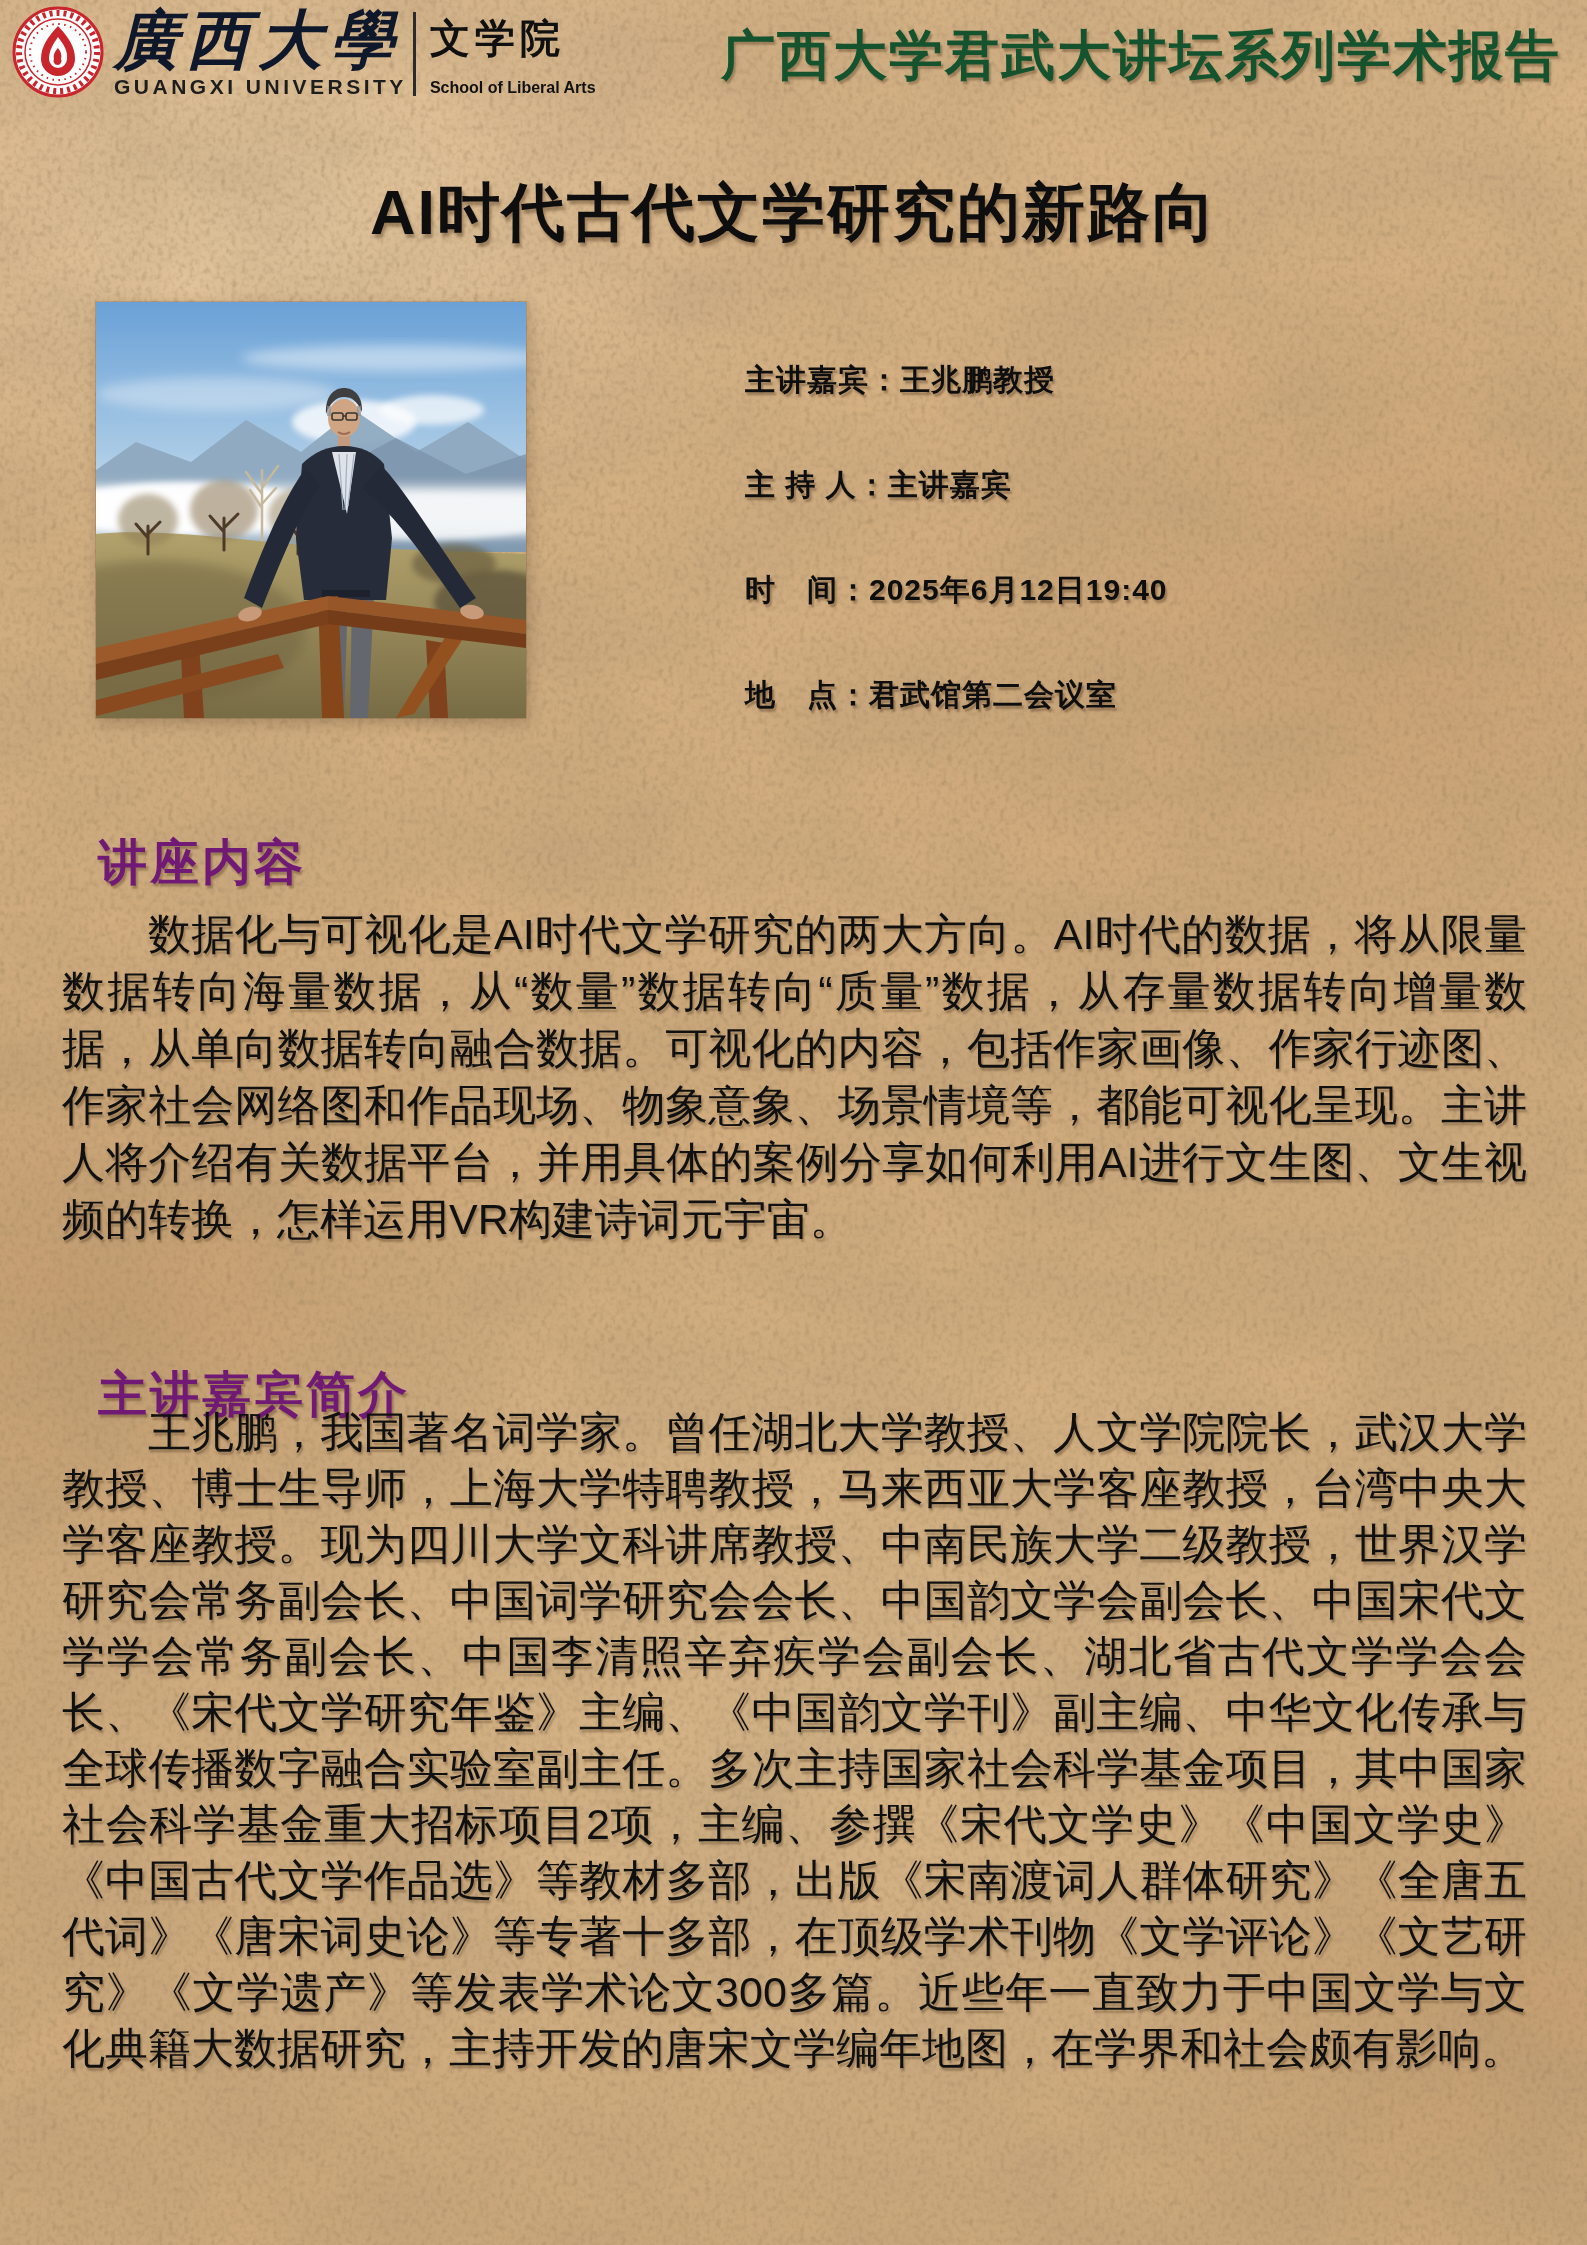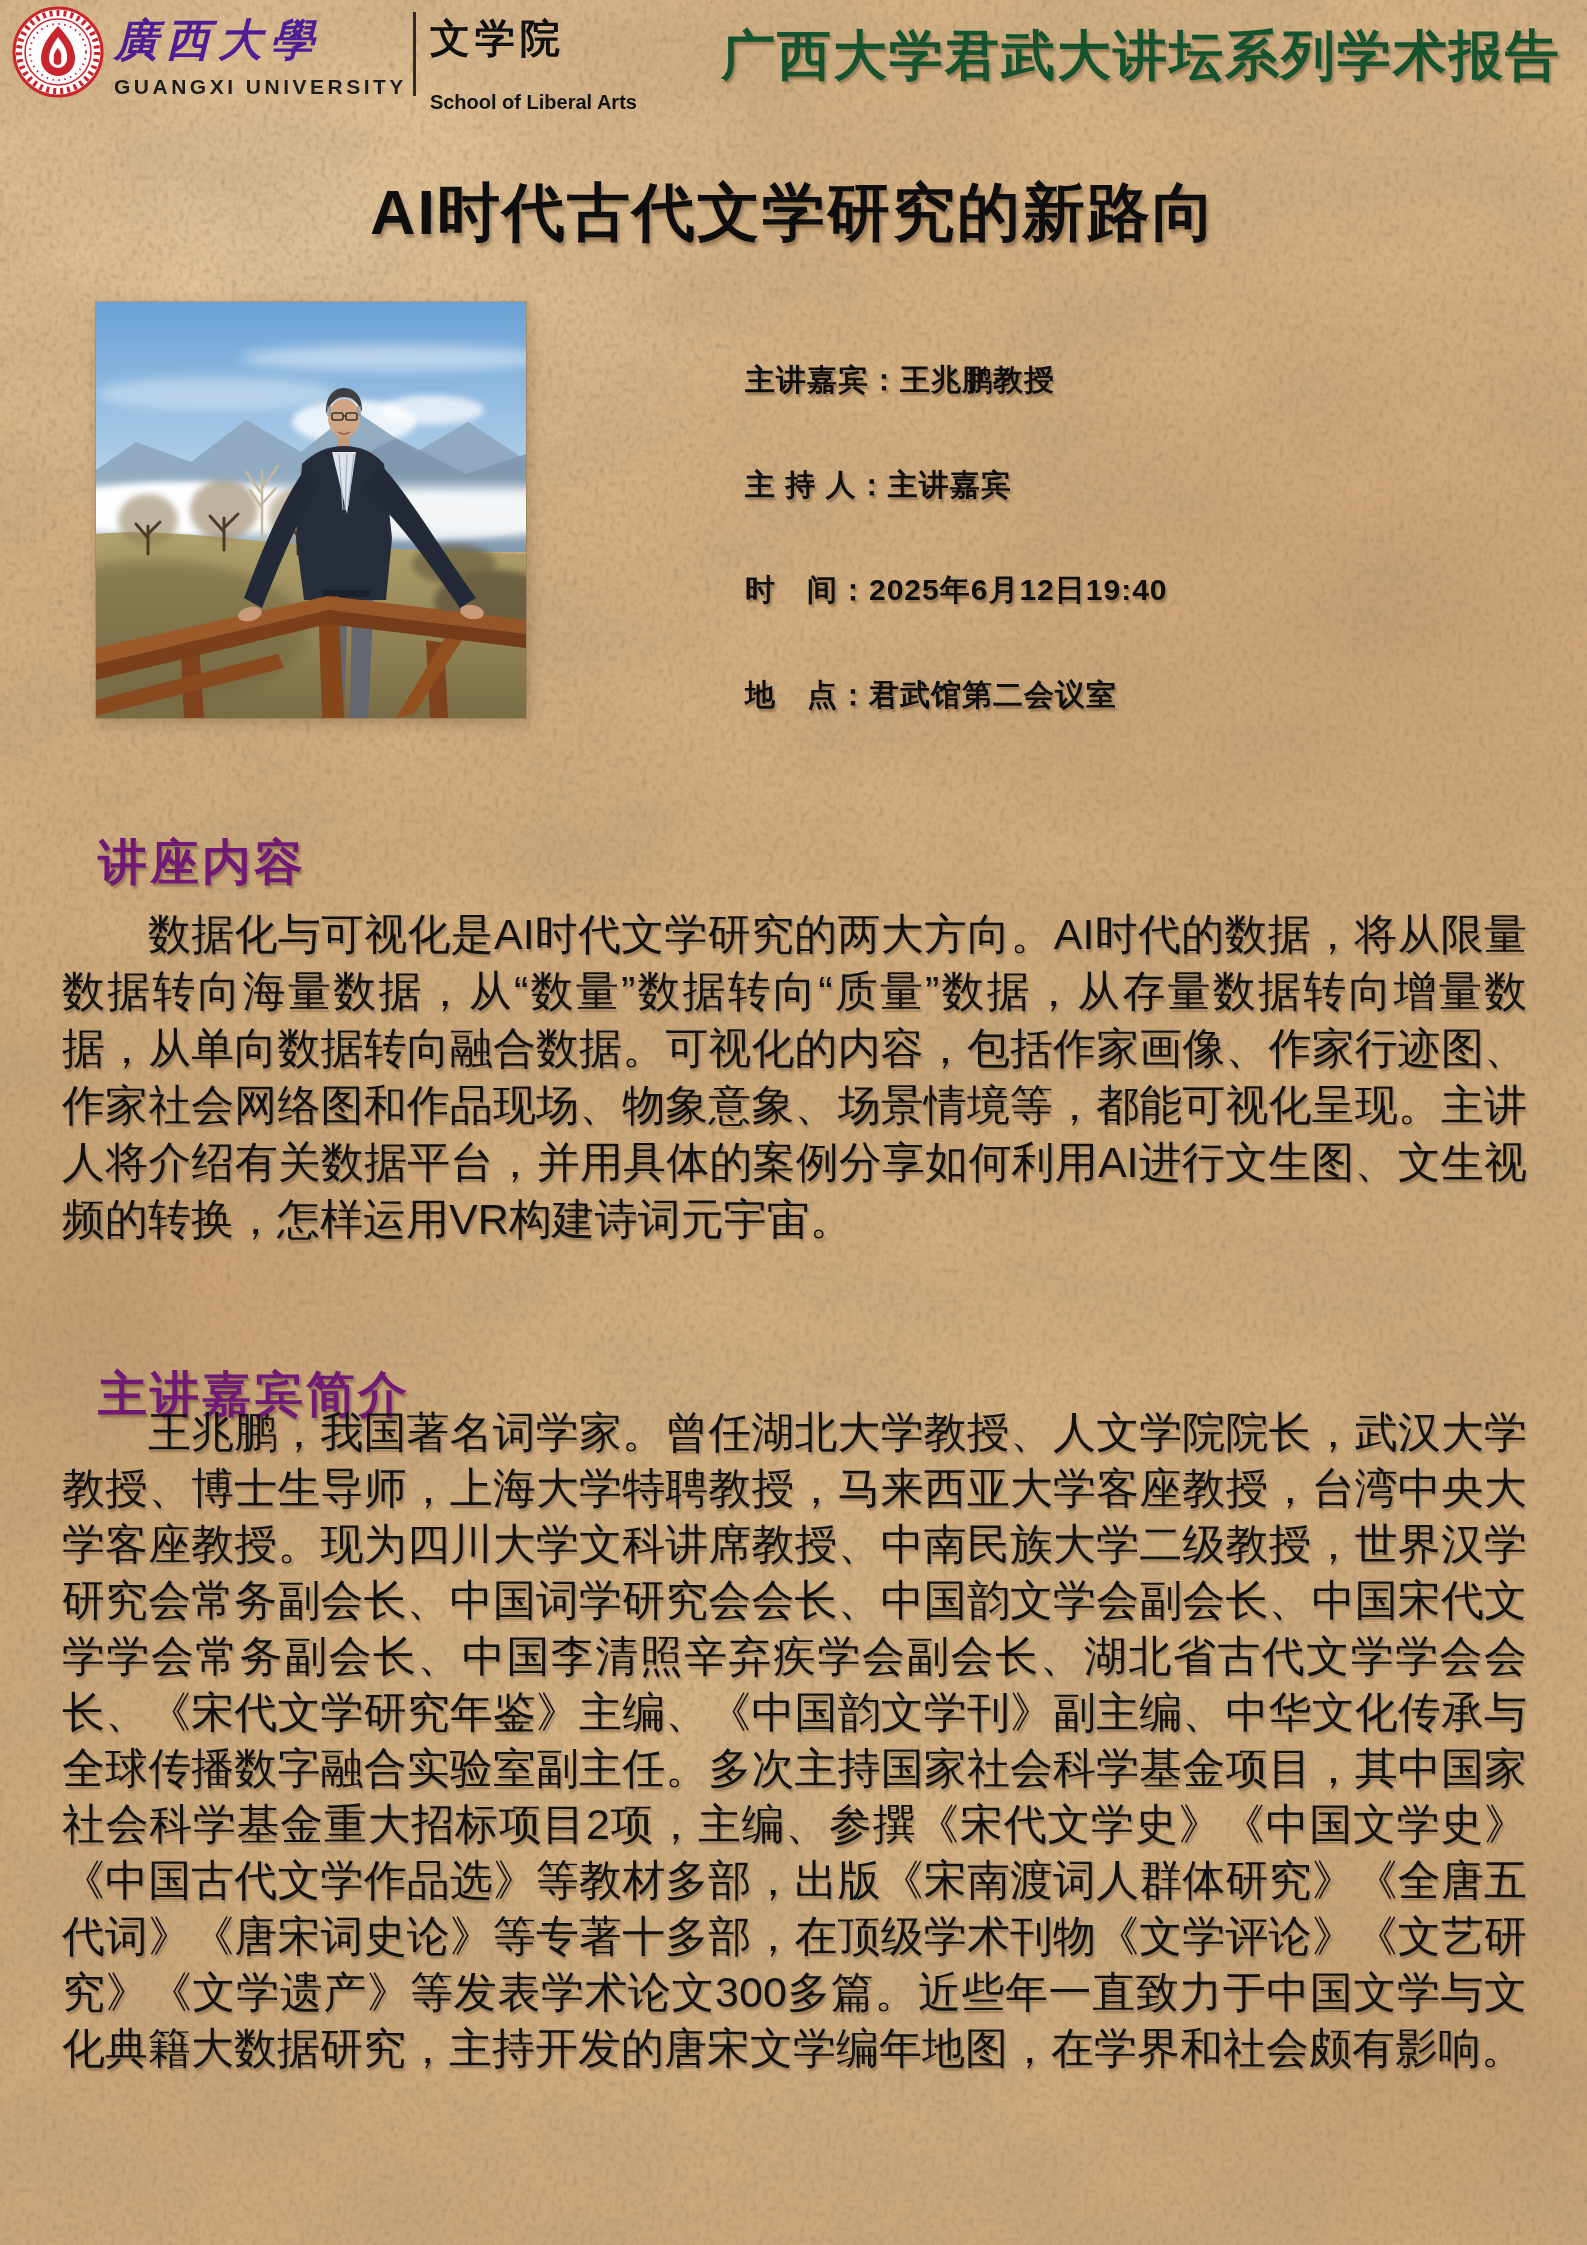--- a/index.html
+++ b/index.html
@@ -27,30 +27,30 @@
   }
   svg.texture { position:absolute; inset:0; width:100%; height:100%; pointer-events:none; }
 
   
   .brand { position:absolute; left:12px; top:6px; display:flex; align-items:flex-start; }
   .seal { width:92px; height:92px; flex:0 0 auto; }
   .uni { margin-left:10px; margin-top:4px; }
   .uni-zh {
     font-family:"Liberation Serif","DejaVu Serif",serif;
     font-style:italic; font-weight:700;
-    font-size:44px; line-height:62px; letter-spacing:8px; color:#4c1d95;
+    font-size:64px; line-height:62px; letter-spacing:8px; color:#0f172a;
   }
   .uni-en { font-size:21px; font-weight:700; letter-spacing:3.5px; color:#1d1d1d; margin-top:3px; }
   .vdiv { width:3px; height:84px; background:#2b2b2b; margin:6px 14px 0 6px; }
   .school { margin-top:0; }
   .school-zh {
     font-family:"Liberation Serif","DejaVu Serif",serif;
     font-weight:900; font-size:40px; line-height:66px; letter-spacing:5px; color:#101010;
   }
-  .school-en { font-size:20px; font-weight:700; color:#111; margin-top:19px; }
+  .school-en { font-size:16px; font-weight:700; color:#111; margin-top:7px; }
   .banner {
     position:absolute; right:26px; top:20px;
     font-family:"Liberation Serif","DejaVu Serif",serif;
     font-weight:700; font-size:54px; letter-spacing:2px; color:#14532d;
     text-shadow:2px 3px 2px rgba(70,45,20,.35);
   }
 
   
   .title {
     position:absolute; left:0; right:0; top:170px;

